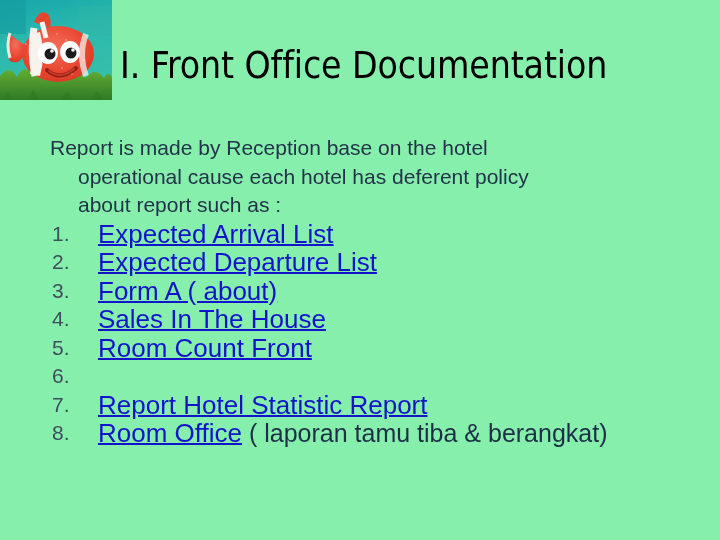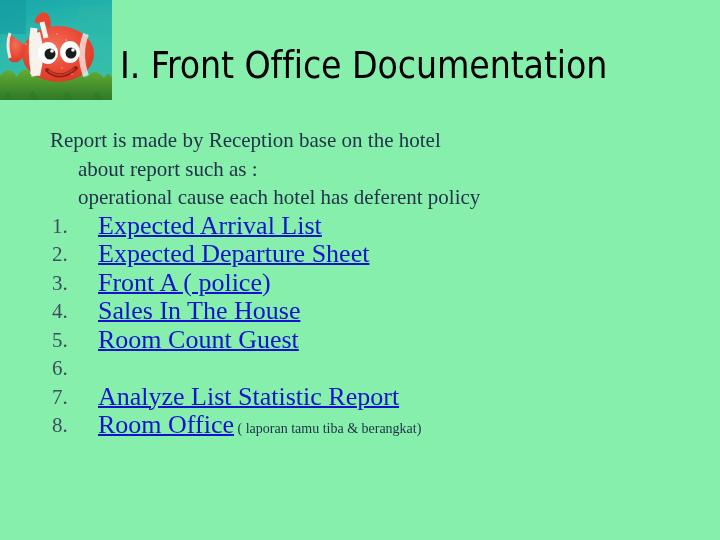--- a/index.html
+++ b/index.html
@@ -50,24 +50,24 @@
     font-weight: 400;
     line-height: 44px;
     letter-spacing: -0.1px;
     white-space: nowrap;
   }
 
   
   .body-block {
     position: absolute;
     left: 50px;
-    top: 126px;
+    top: 134px;
     width: 610px;
     color: #223449;
-    font-family: Liberation Serif, serif;
+    font-family: Liberation Sans, sans-serif;
     font-size: 21px;
     line-height: 28.5px;
   }
 
   .intro {
     margin: 0;
     padding: 0 0 0 0;
     text-indent: 0;
   }
   .intro .cont {
@@ -97,21 +97,21 @@
     text-align: left;
   }
   ol.report-list li .link {
     color: #1313cc;
     text-decoration: underline;
     text-underline-offset: 1px;
     font-size: 26px;
   }
   ol.report-list li .plain {
     color: #1d2f46;
-    font-size: 14px;
+    font-size: 25px;
   }
 </style>
 </head>
 <body>
 
 <div id="slide">
 
   <div class="slide-image">
     <svg viewBox="0 0 112 100" xmlns="http://www.w3.org/2000/svg" aria-hidden="true">
       <defs>
@@ -180,45 +180,45 @@
       </g>
     </svg>
   </div>
 
   <div class="slide-title">I. Front Office Documentation</div>
 
   <div class="body-block">
 
     <p class="intro">
       <span>Report is made by Reception base on the hotel</span>
+      <span class="cont">operational cause each hotel has deferent policy</span>
       <span class="cont">about report such as :</span>
-      <span class="cont">operational cause each hotel has deferent policy</span>
     </p>
 
     <ol class="report-list">
       <li>
         <span class="num">1.</span><span class="link">Expected Arrival List</span><span class="plain"></span>
       </li>
       <li>
-        <span class="num">2.</span><span class="link">Expected Departure Sheet</span><span class="plain"></span>
-      </li>
-      <li>
-        <span class="num">3.</span><span class="link">Front A ( police)</span><span class="plain"></span>
+        <span class="num">2.</span><span class="link">Expected Departure List</span><span class="plain"></span>
+      </li>
+      <li>
+        <span class="num">3.</span><span class="link">Form A ( about)</span><span class="plain"></span>
       </li>
       <li>
         <span class="num">4.</span><span class="link">Sales In The House</span><span class="plain"></span>
       </li>
       <li>
-        <span class="num">5.</span><span class="link">Room Count Guest</span><span class="plain"></span>
+        <span class="num">5.</span><span class="link">Room Count Front</span><span class="plain"></span>
       </li>
       <li>
         <span class="num">6.</span><span class="plain"></span>
       </li>
       <li>
-        <span class="num">7.</span><span class="link">Analyze List Statistic Report</span><span class="plain"></span>
+        <span class="num">7.</span><span class="link">Report Hotel Statistic Report</span><span class="plain"></span>
       </li>
       <li>
         <span class="num">8.</span><span class="link">Room Office</span><span class="plain"> ( laporan tamu tiba &amp; berangkat)</span>
       </li>
     </ol>
 
   </div>
 
 </div>
 

